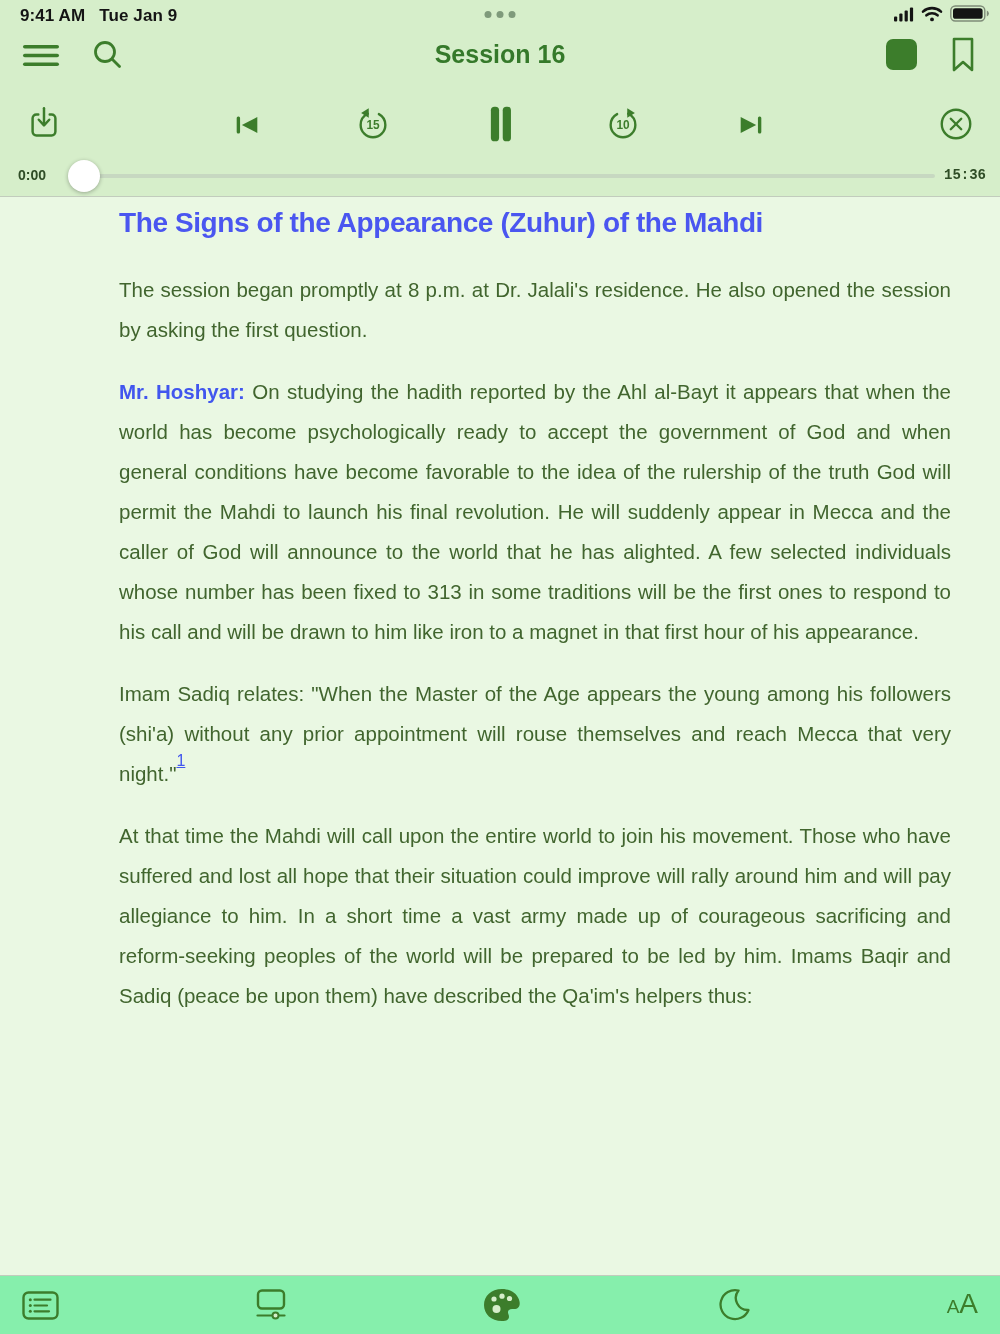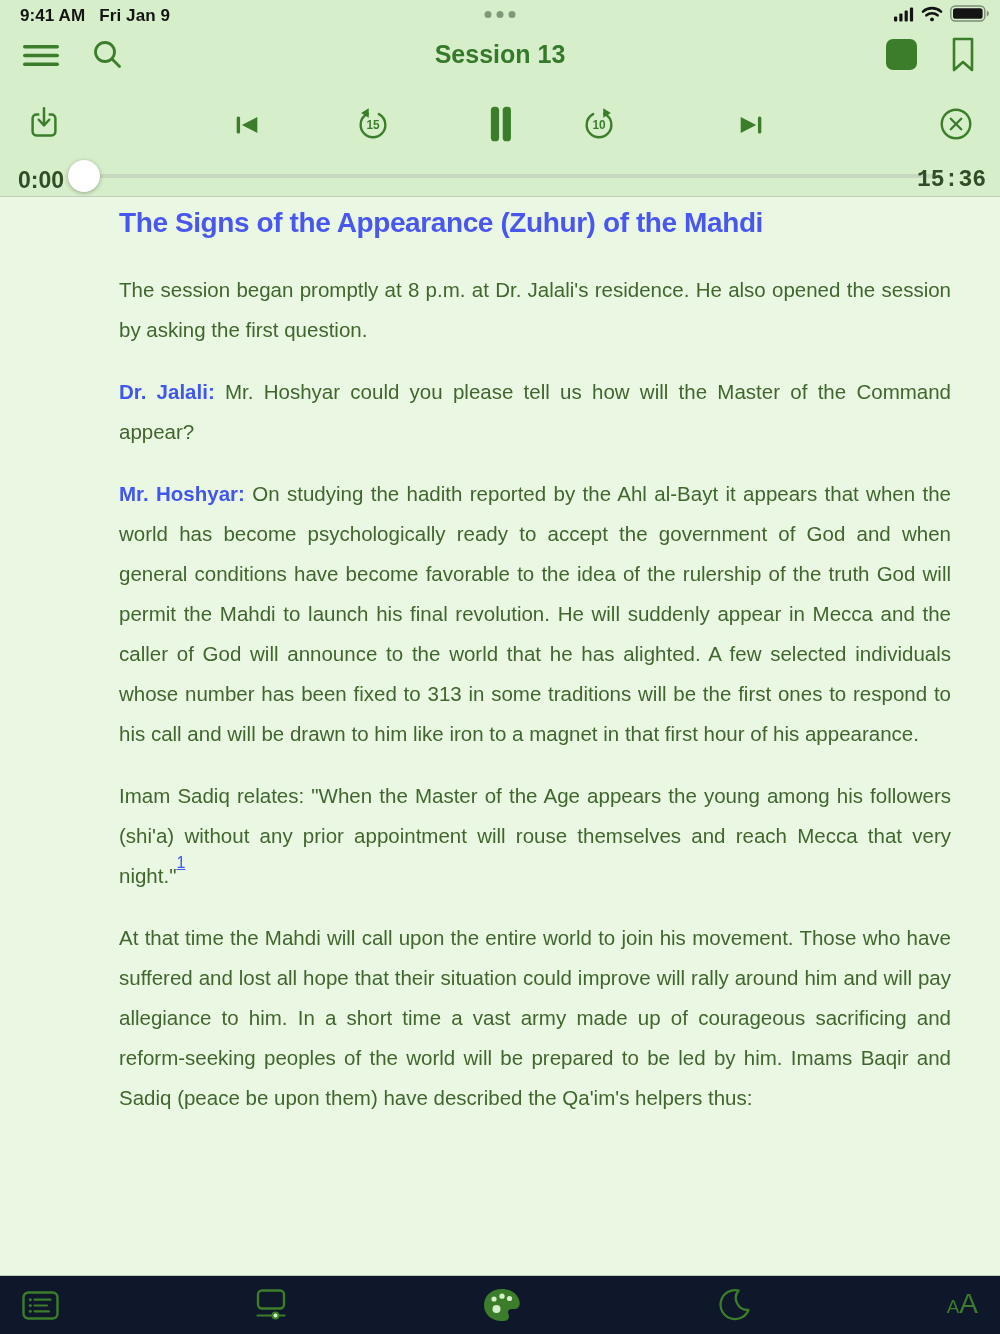--- a/index.html
+++ b/index.html
@@ -25,21 +25,21 @@
 
   
   .nav-title {
     position:absolute; top:40px; left:0; width:1000px; text-align:center;
     font-size:25px; font-weight:700; color:#35792a;
   }
   .icon-btn { position:absolute; background:none; border:none; padding:0; margin:0; cursor:pointer; line-height:0; }
   .stop-btn { width:31px; height:31px; border-radius:7px; background:#3c7d2b; }
 
   
-  .time-label { position:absolute; font-size:23px; font-weight:700; color:#2f4d26; }
+  .time-label { position:absolute; font-size:14px; font-weight:700; color:#2f4d26; }
   .track { position:absolute; left:84px; top:174px; width:851px; height:4px; border-radius:2px; background:#c7d8c1; }
   .thumb {
     position:absolute; left:68px; top:160px; width:32px; height:32px; border-radius:50%;
     background:#ffffff; box-shadow:0 1px 4px rgba(0,0,0,.30); border:none; padding:0; cursor:pointer;
   }
 
   
   .content {
     position:absolute; top:198px; left:0; width:1000px; height:1136px;
     padding:0 84px; overflow:hidden; background:#eaf8e3;margin-left:35px;
@@ -53,36 +53,36 @@
     text-align:justify; text-align-last:left;
   }
   .content p.clipped { text-align-last:justify; }
   .speaker { color:#4156ee; font-weight:700; }
   sup { line-height:0; }
   .fn { color:#4156ee; text-decoration:underline; font-size:16px; vertical-align:7px; cursor:pointer; }
 
   
   .toolbar {
     position:absolute; left:0; bottom:0; width:1000px; height:59px;
-    background:#0f172a; border-top:1px solid #c2ccbd;
+    background:#86efac; border-top:1px solid #c2ccbd;
     display:flex; align-items:center; justify-content:space-between; padding:0 22px;
   }
   .aa { font-size:19px; color:#3c7d2b; }
   .aa .big { font-size:28px; }
   svg { display:block; }
 </style>
 </head>
 <body>
 
 <div class="chrome-top">
 
   <div class="status-bar">
     <div class="status-left">
       <span>9:41 AM</span>
-      <span>Fri Jan 9</span>
+      <span>Tue Jan 9</span>
     </div>
     <div class="status-dots">
         <i></i>
         <i></i>
         <i></i>
       </div>
     <div class="status-right">
       <span>
         <svg width="20" height="16" viewBox="0 0 20 16">
           <rect x="0" y="10.5" width="3.2" height="5" rx="1" fill="#141414"></rect>
@@ -114,21 +114,21 @@
       <rect x="1" y="9.7" width="36" height="3.6" rx="1.8" fill="#3c7d2b"></rect>
       <rect x="1" y="18.4" width="36" height="3.6" rx="1.8" fill="#3c7d2b"></rect>
     </svg>
   </button>
   <button class="icon-btn" style="left:90px; top:37px;">
     <svg width="36" height="36" viewBox="0 0 36 36">
       <circle cx="15" cy="15" r="9.5" fill="none" stroke="#3c7d2b" stroke-width="2.8"></circle>
       <line x1="22" y1="22" x2="29.5" y2="29.5" stroke="#3c7d2b" stroke-width="2.8" stroke-linecap="round"></line>
     </svg>
   </button>
-  <div class="nav-title">Session 13</div>
+  <div class="nav-title">Session 16</div>
   <button class="icon-btn stop-btn" style="left:886px; top:39px;"></button>
   <button class="icon-btn" style="left:949px; top:36px;">
     <svg width="28" height="38" viewBox="0 0 28 38">
       <path d="M5 3 h18 v31 l-9 -8 l-9 8 z" fill="none" stroke="#3c7d2b" stroke-width="2.6" stroke-linejoin="round"></path>
     </svg>
   </button>
 
   <button class="icon-btn" style="left:25px; top:105px;">
     <svg width="38" height="38" viewBox="0 0 40 40">
       <path d="M14 10 h-2 a4 4 0 0 0 -4 4 v14 a4 4 0 0 0 4 4 h16 a4 4 0 0 0 4 -4 v-14 a4 4 0 0 0 -4 -4 h-2" fill="none" stroke="#3c7d2b" stroke-width="2.6" stroke-linecap="round"></path>
@@ -148,21 +148,21 @@
       <path d="M15.5 3.5 v10 L7.5 8.5 z" fill="#3c7d2b"></path>
       <text x="20" y="25.5" text-anchor="middle" font-family="Liberation Sans, sans-serif" font-size="12.5" font-weight="700" fill="#3c7d2b">15</text>
     </svg>
   </button>
   <button class="icon-btn" style="left:479px; top:103px;">
     <svg width="42" height="42" viewBox="0 0 46 44">
       <rect x="13" y="3" width="9" height="38" rx="4" fill="#3c7d2b"></rect>
       <rect x="26" y="3" width="9" height="38" rx="4" fill="#3c7d2b"></rect>
     </svg>
   </button>
-  <button class="icon-btn" style="left:580px; top:105px;">
+  <button class="icon-btn" style="left:604px; top:105px;">
     <svg width="38" height="38" viewBox="0 0 40 40">
       <g transform="translate(40,0) scale(-1,1)">
         <circle cx="20" cy="21" r="13" fill="none" stroke="#3c7d2b" stroke-width="2.5" stroke-dasharray="55.3 12" stroke-linecap="round"></circle>
         <path d="M15.5 3.5 v10 L7.5 8.5 z" fill="#3c7d2b"></path>
       </g>
       <text x="20" y="25.5" text-anchor="middle" font-family="Liberation Sans, sans-serif" font-size="12.5" font-weight="700" fill="#3c7d2b">10</text>
     </svg>
   </button>
   <button class="icon-btn" style="left:736px; top:110px;">
     <svg width="30" height="30" viewBox="0 0 32 32">
@@ -181,21 +181,20 @@
   <span class="time-label" style="left:18px; top:167px;">0:00</span>
   <div class="track"></div>
   <button class="thumb"></button>
   <span class="time-label" style="right:14px; top:167px;font-family:Liberation Mono, monospace;">15:36</span>
 </div>
 
 <div class="content">
   <h1>The Signs of the Appearance (Zuhur) of the Mahdi</h1>
   <div>
       <p>The session began promptly at 8 p.m. at Dr. Jalali's residence. He also opened the session by asking the first question.</p>
-      <p><b class="speaker">Dr. Jalali: </b>Mr. Hoshyar could you please tell us how will the Master of the Command appear?</p>
       <p><b class="speaker">Mr. Hoshyar: </b>On studying the hadith reported by the Ahl al-Bayt it appears that when the world has become psychologically ready to accept the government of God and when general conditions have become favorable to the idea of the rulership of the truth God will permit the Mahdi to launch his final revolution. He will suddenly appear in Mecca and the caller of God will announce to the world that he has alighted. A few selected individuals whose number has been fixed to 313 in some traditions will be the first ones to respond to his call and will be drawn to him like iron to a magnet in that first hour of his appearance.</p>
       <p>Imam Sadiq relates: "When the Master of the Age appears the young among his followers (shi'a) without any prior appointment will rouse themselves and reach Mecca that very night."<sup><a class="fn">1</a></sup></p>
       <p>At that time the Mahdi will call upon the entire world to join his movement. Those who have suffered and lost all hope that their situation could improve will rally around him and will pay allegiance to him. In a short time a vast army made up of courageous sacrificing and reform-seeking peoples of the world will be prepared to be led by him. Imams Baqir and Sadiq (peace be upon them) have described the Qa'im's helpers thus:</p>
     </div>
 </div>
 
 <div class="toolbar">
   <button class="icon-btn" style="position:static;">
     <svg width="37" height="29" viewBox="0 0 37 29">
       <rect x="1.5" y="1.5" width="34" height="26" rx="5" fill="none" stroke="#3c7d2b" stroke-width="2.4"></rect>

